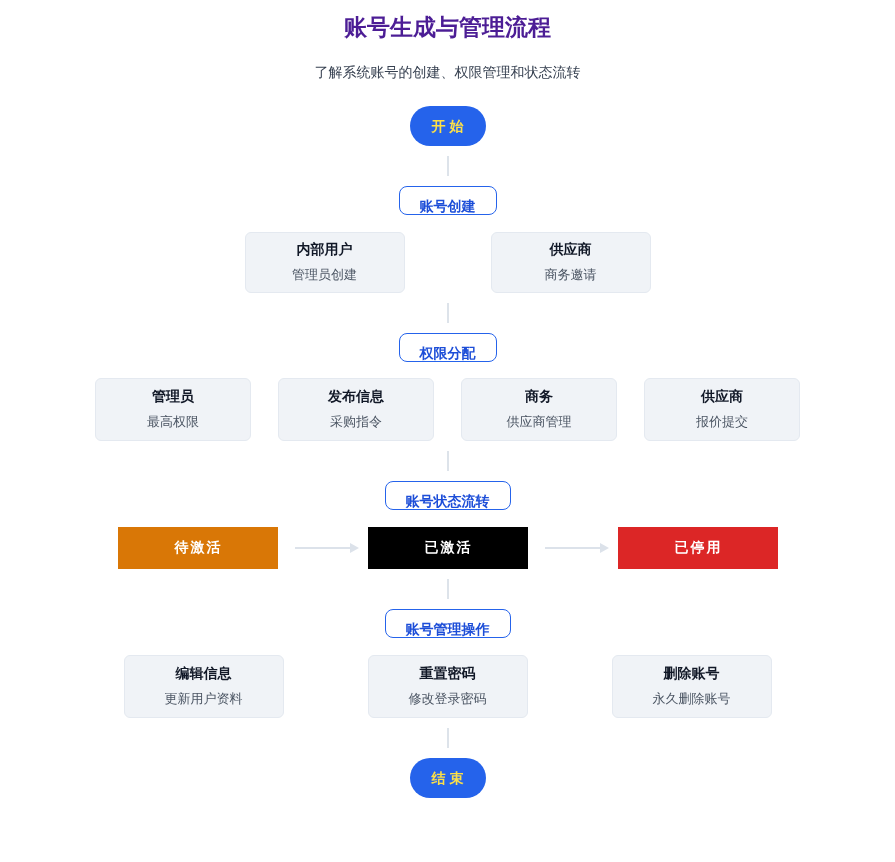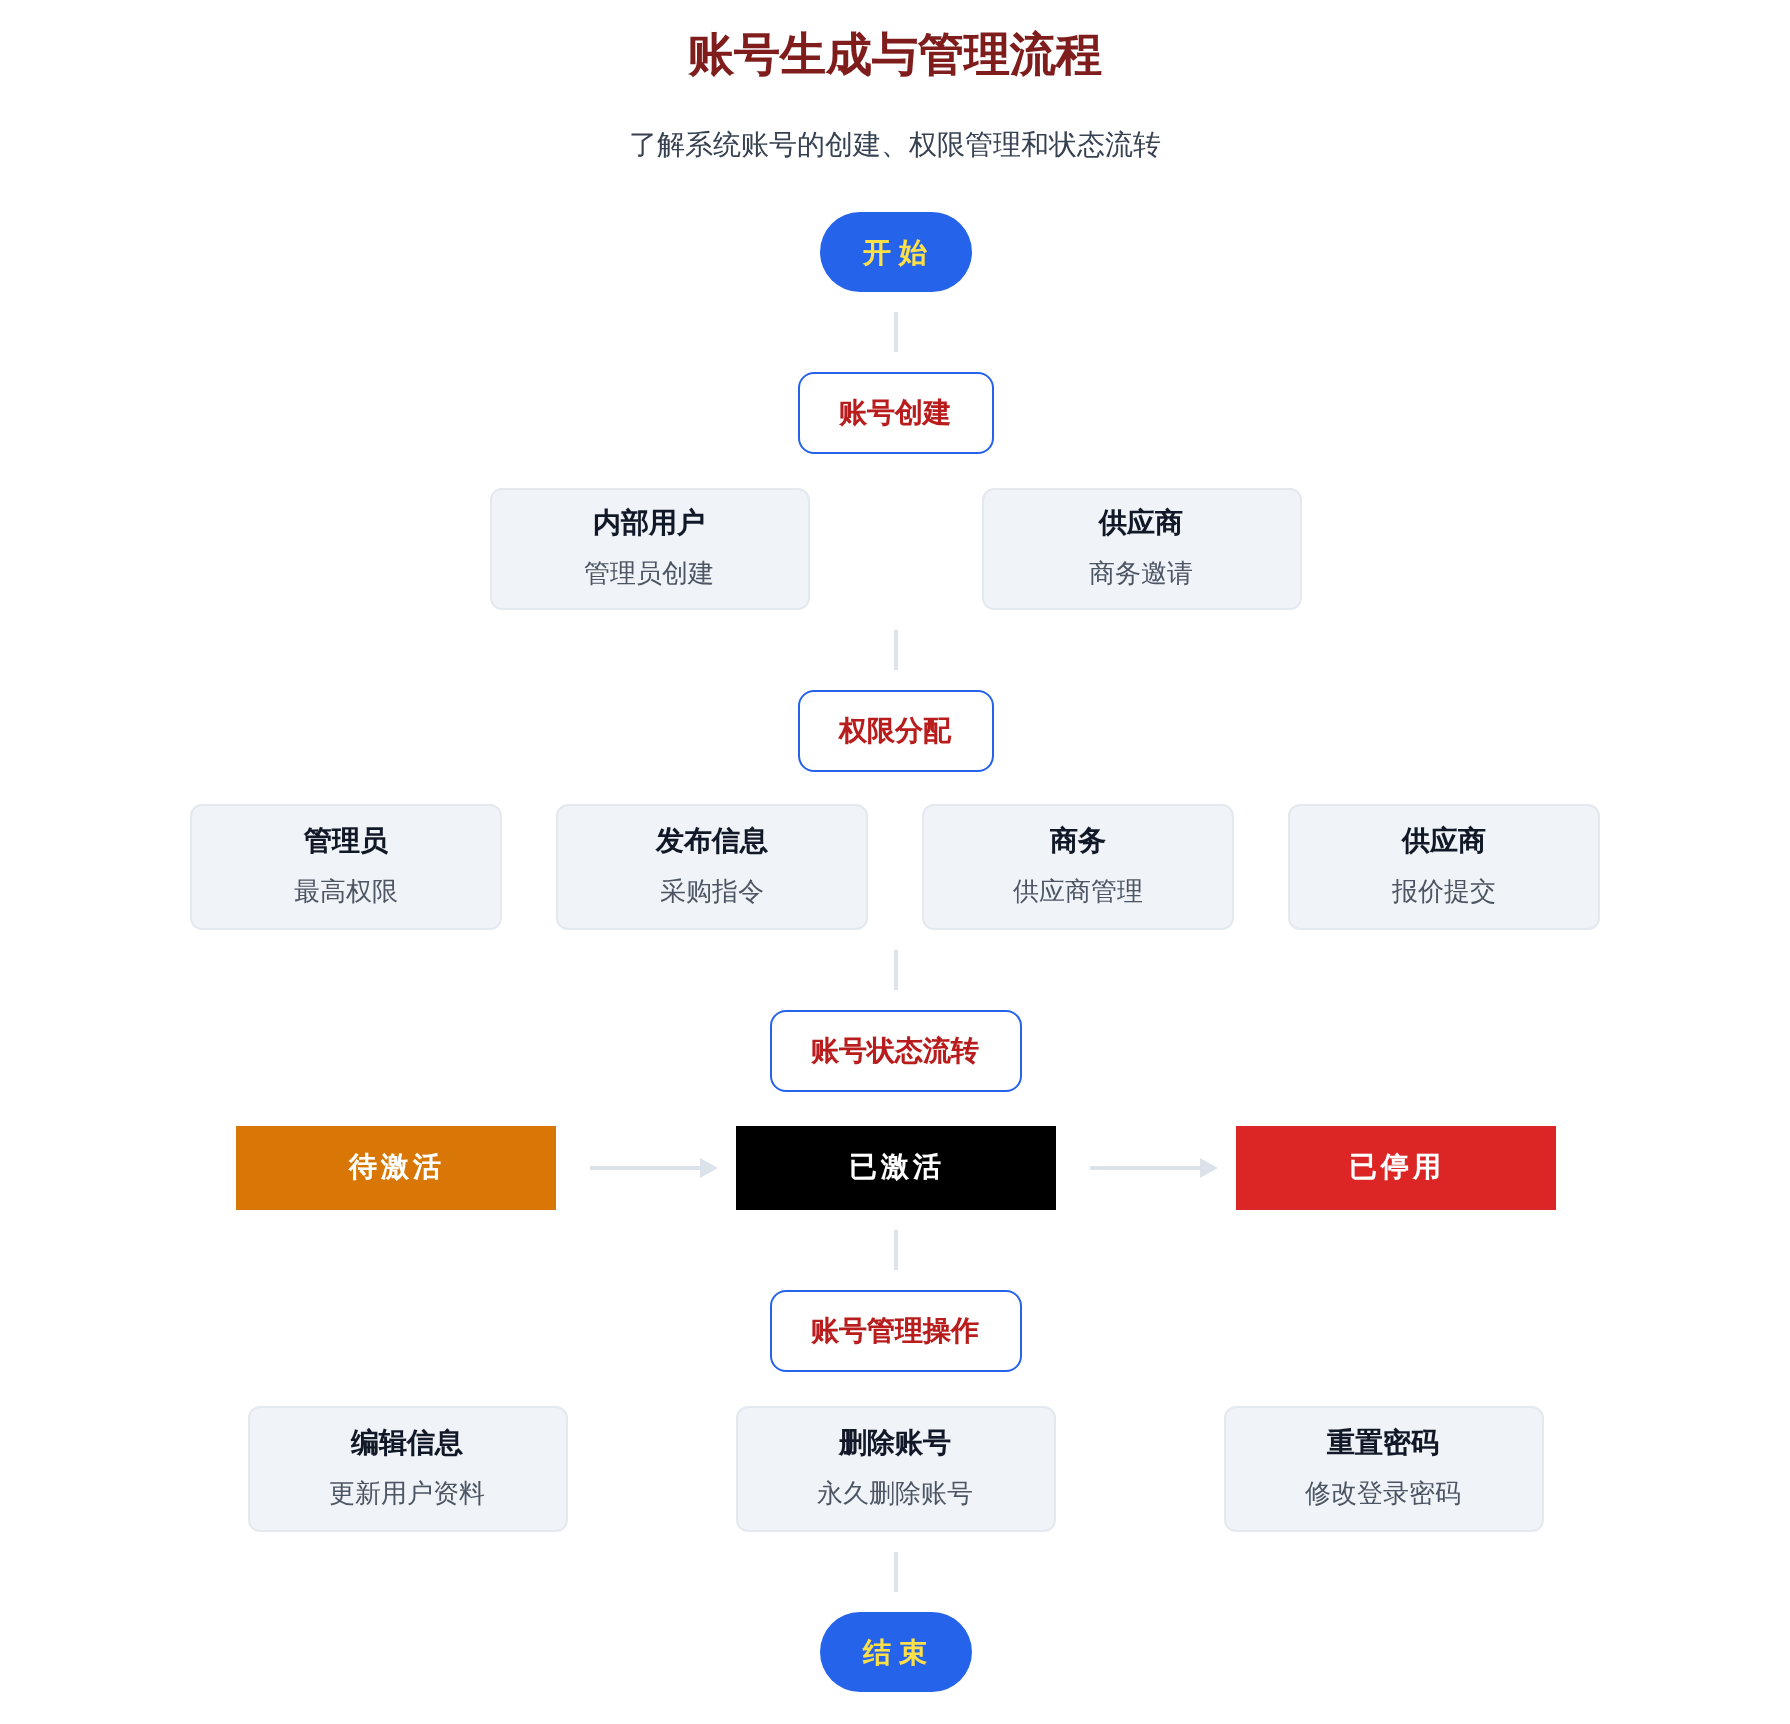--- a/index.html
+++ b/index.html
@@ -13,21 +13,21 @@
     height: 862px;
     overflow: hidden;
     background: #ffffff;
   }
   .flow {
     display: flex;
     flex-direction: column;
     align-items: center;
   }
   .title {
-    color: #7f1d1d;
+    color: #4c1d95;
     font-size: 23px;
     font-weight: 700;
     margin: 12px 0 0;
     text-align: center;
   }
   .subtitle {
     font-size: 14px;
     color: #374151;
     margin: 21px 0 0;
     text-align: center;
@@ -48,26 +48,26 @@
   .connector {
     width: 2px;
     height: 20px;
     background: #dde3ea;
     margin: 10px 0;
   }
   .stage {
     background: #ffffff;
     border: 1.5px solid #2563eb;
     border-radius: 8px;
-    height: 41px;
+    height: 29px;
     line-height: 38px;
     padding: 0 20px;
     font-size: 14px;
     font-weight: 700;
-    color: #b91c1c;
+    color: #1d4ed8;
   }
   .row {
     display: flex;
     justify-content: center;
     align-items: stretch;
   }
   .row-2 { margin-top: 17px; gap: 86px; }
   .row-4 { margin-top: 16px; gap: 27px; }
   .row-3 { margin-top: 17px; gap: 84px; }
   .card {
@@ -196,27 +196,27 @@
     <div class="connector"></div>
 
     <div class="stage">账号管理操作</div>
 
     <div class="row row-3">
       <div class="card">
         <div class="card-title">编辑信息</div>
         <div class="card-sub">更新用户资料</div>
       </div>
       <div class="card">
+        <div class="card-title">重置密码</div>
+        <div class="card-sub">修改登录密码</div>
+      </div>
+      <div class="card">
         <div class="card-title">删除账号</div>
         <div class="card-sub">永久删除账号</div>
       </div>
-      <div class="card">
-        <div class="card-title">重置密码</div>
-        <div class="card-sub">修改登录密码</div>
-      </div>
     </div>
 
     <div class="connector"></div>
 
     <div class="pill">结束</div>
 
   </div>
 </div>
 
 </body></html>

